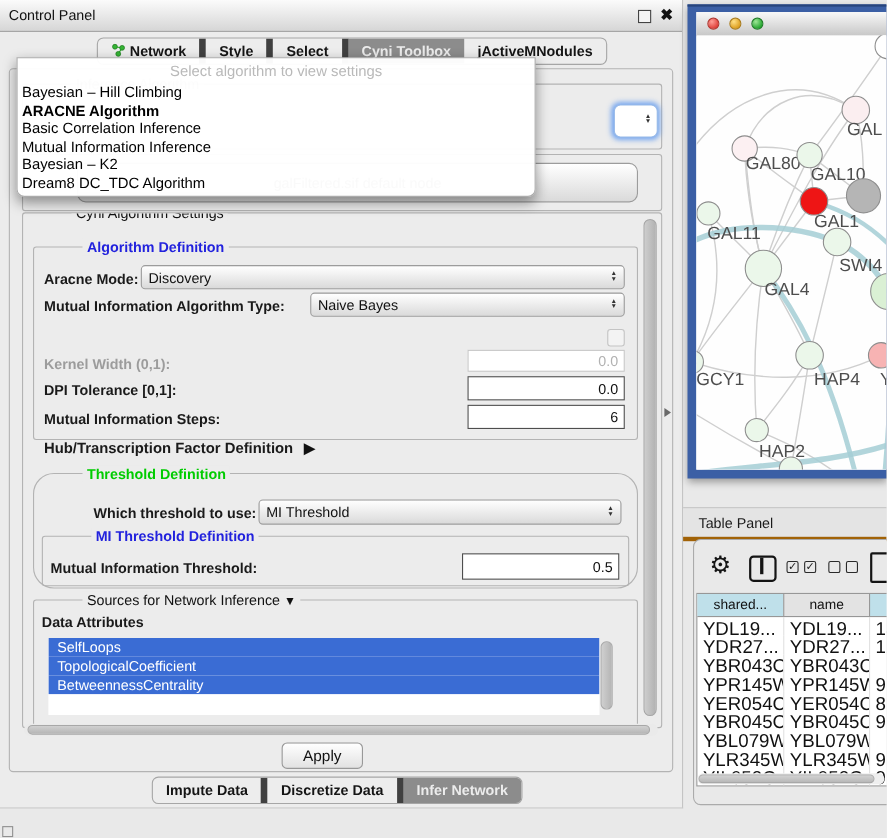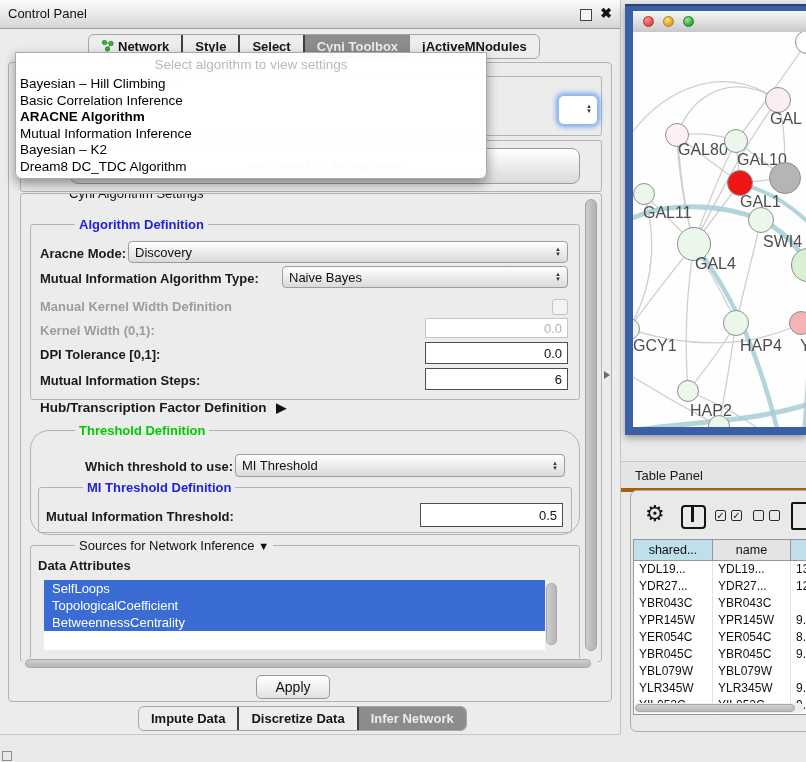--- a/index.html
+++ b/index.html
@@ -10,21 +10,21 @@
   #cp{left:0;top:0;width:620px;height:734px;background:#ececec;
       border-right:1px solid #c4c4c4;border-bottom:1px solid #c9c9c9;}
   #cp-titlebar{left:0;top:0;width:620px;height:28px;
       background:linear-gradient(#fbfbfb,#d6d6d6);border-bottom:1px solid #9f9f9f;}
   #cp-title{left:8px;top:6px;font-size:13px;color:#111;}
   #float-icon{right:28px;top:9px;width:10px;height:10px;border:1.6px solid #444;background:#f5f5f5;}
   #close-icon{right:8px;top:5px;font-size:14px;font-weight:bold;color:#111;}
   .tabbar{display:flex;align-items:stretch;border:1px solid #a6a6a6;border-radius:6px;
       background:#ededed;overflow:hidden;height:23px;}
   .tab{display:flex;align-items:center;gap:4px;padding:0 12px;font-size:13px;font-weight:600;
-      color:#151515;border-right:2px solid #404040;white-space:nowrap;}
+      color:#151515;border-right:6px solid #404040;white-space:nowrap;}
   .tab:last-child{border-right:none;}
   .tab.selected{background:#8c8c8c;color:#ececec;border-right:none;}
   #top-tabbar{left:88px;top:34px;}
   #bottom-tabbar{left:138px;top:706px;}
   .groupbox{border:1px solid #b3b3b3;border-radius:3px;}
   .legend{position:absolute;top:-8px;left:10px;background:#ececec;padding:0 4px;
       font-size:13px;color:#111;white-space:nowrap;margin-left:34px;}
   .legend.blue{color:#2222dd;font-weight:bold;}
   .legend.green{color:#00cc00;font-weight:bold;}
   #outer-box{left:8px;top:62px;width:602px;height:638px;border:1px solid #b3b3b3;border-radius:4px;}
@@ -95,21 +95,21 @@
   #tp-toolbar{left:0;top:0;width:176px;height:48px;}
   #gear-icon{left:14px;top:10px;font-size:22px;color:#141414;}
   #split-icon{left:50px;top:14px;width:21px;height:20px;border:2.5px solid #141414;border-radius:4px;}
   #split-icon::after{content:"";position:absolute;left:8px;top:0;width:2.5px;height:15px;background:#141414;}
   .cb{width:11px;height:11px;border:1.6px solid #2a2a2a;border-radius:2px;top:19px;
       font-size:10px;line-height:10px;text-align:center;color:#1a1a1a;box-sizing:border-box;}
   #doc-icon{left:160px;top:11px;width:18px;height:24px;border:2.3px solid #141414;border-radius:2px;background:#e9e9e9;}
   #tp-table{left:2px;top:48px;width:198px;border:1px solid #979797;background:#fff;}
   .tr{display:flex;height:17px;}
   .tr.head{height:20px;border-bottom:1px solid #979797;}
-  .td{font-size:12px;color:#111;padding:1px 4px 0 5px;box-sizing:border-box;
+  .td{font-size:17px;color:#111;padding:1px 4px 0 5px;box-sizing:border-box;
       overflow:hidden;white-space:nowrap;}
   .td.c1{width:78px;}
   .td.c2{width:78px;border-left:1px solid #e2e2e2;}
   .td.c3{flex:1;border-left:1px solid #e2e2e2;}
   .head .td{display:flex;align-items:center;justify-content:center;font-size:12.5px;padding:0;}
   .head .c1,.head .c3{background:#bfe0ea;}
   .head .c2{background:#e3e3e3;border-left:1px solid #979797;}
   .head .c3{border-left:1px solid #979797;}
   #tp-hscroll{left:3px;top:212px;width:170px;height:10px;background:#efefef;border-radius:5px;}
   #tp-hscroll-thumb{left:1px;top:1px;width:160px;height:8px;background:linear-gradient(#d2d2d2,#b8b8b8);
@@ -162,22 +162,22 @@
   </div>
   <div id="groupC" class="abs groupbox"></div>
   <div id="comboD" class="abs mac-combo">
     <span class="val" style="flex:none">galFiltered.sif default node</span>
   </div>
 
   <div id="popup" class="abs">
     <div id="popup-placeholder">Select algorithm to view settings</div>
     <div>
         <div class="dd-item">Bayesian – Hill Climbing</div>
+        <div class="dd-item bold">ARACNE Algorithm</div>
         <div class="dd-item">Basic Correlation Inference</div>
-        <div class="dd-item bold">ARACNE Algorithm</div>
         <div class="dd-item">Mutual Information Inference</div>
         <div class="dd-item">Bayesian – K2</div>
         <div class="dd-item">Dream8 DC_TDC Algorithm</div>
       </div>
   </div>
 
   <div id="settings-box" class="abs groupbox">
     <span class="legend">Cyni Algorithm Settings</span>
   </div>
   <div id="vscroll-thumb" class="abs"></div>
@@ -194,21 +194,20 @@
       </span>
   </div>
   <span class="abs b-label" style="left:40px;top:271px">Mutual Information Algorithm Type:</span>
   <div class="abs mac-combo" style="left:282px;top:266px;width:286px;height:22px">
     <span class="val">Naive Bayes</span>
     <span class="stepper">
         <span>▲</span>
         <span>▼</span>
       </span>
   </div>
-  <span class="abs b-label dis" style="left:40px;top:299px">Manual Kernel Width Definition</span>
   <span class="abs" style="left:552px;top:299px;width:14px;height:14px;border:1.5px solid #c4c4c4;
         border-radius:3px;background:#f3f3f3"></span>
   <span class="abs b-label dis" style="left:40px;top:323px">Kernel Width (0,1):</span>
   <div class="abs num-input dis" style="left:425px;top:318px;width:143px;height:20px">
     <span>0.0</span>
   </div>
   <span class="abs b-label" style="left:40px;top:347px">DPI Tolerance [0,1]:</span>
   <div class="abs num-input" style="left:425px;top:342px;width:143px;height:22px">
     <span>0.0</span>
   </div>

